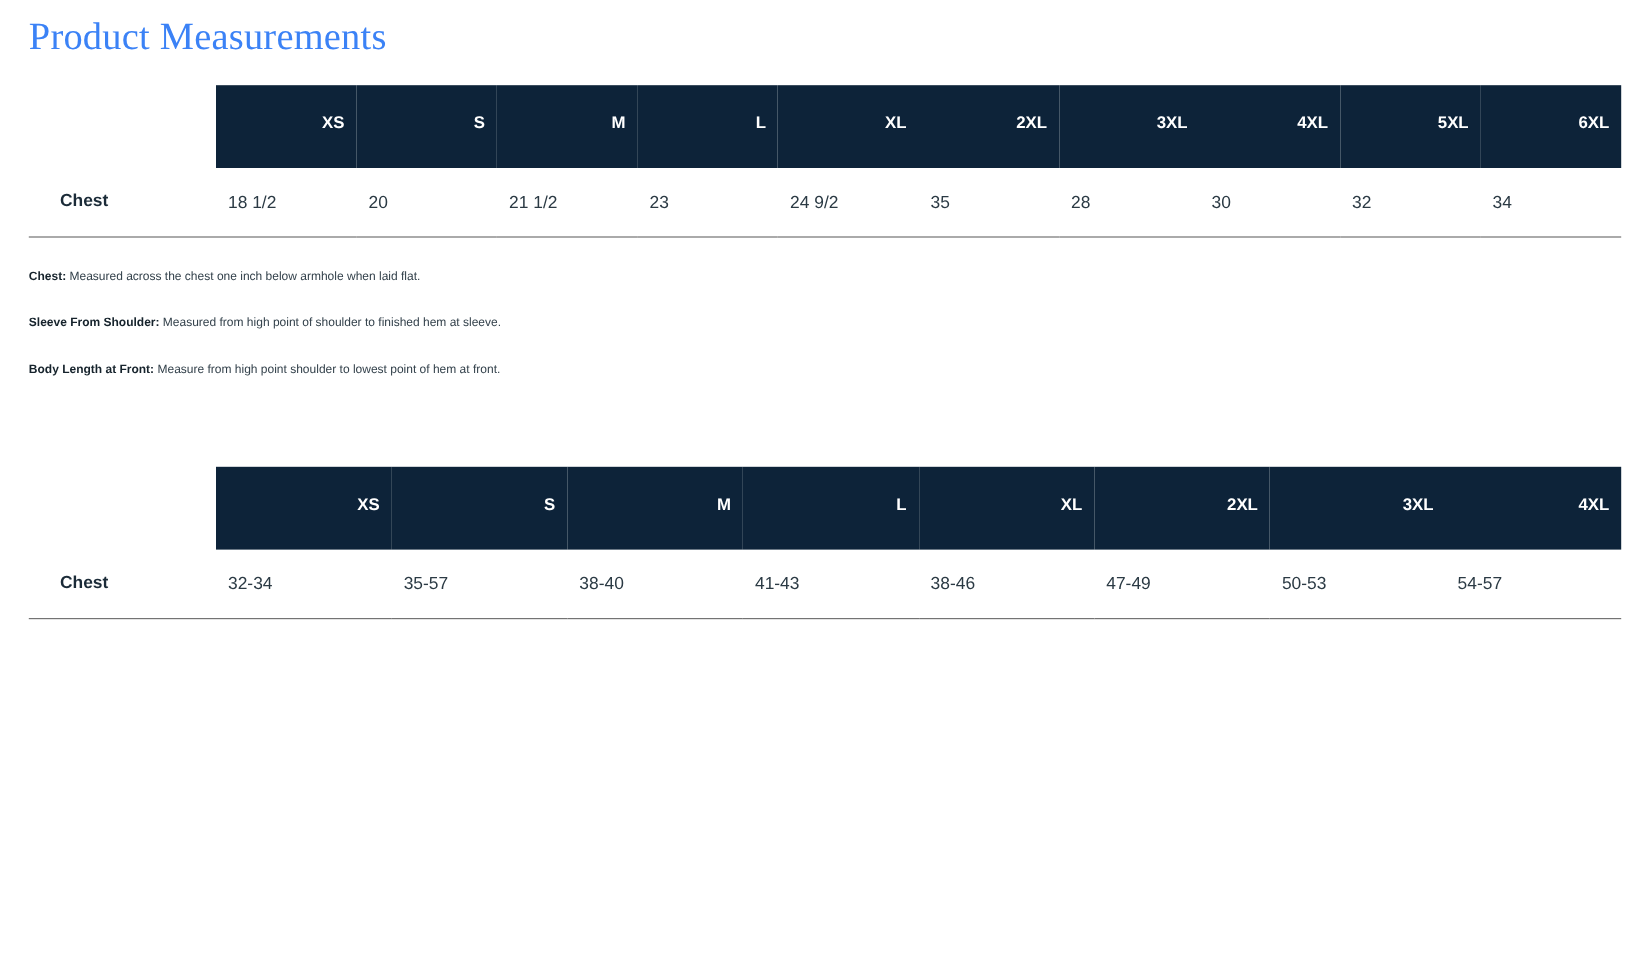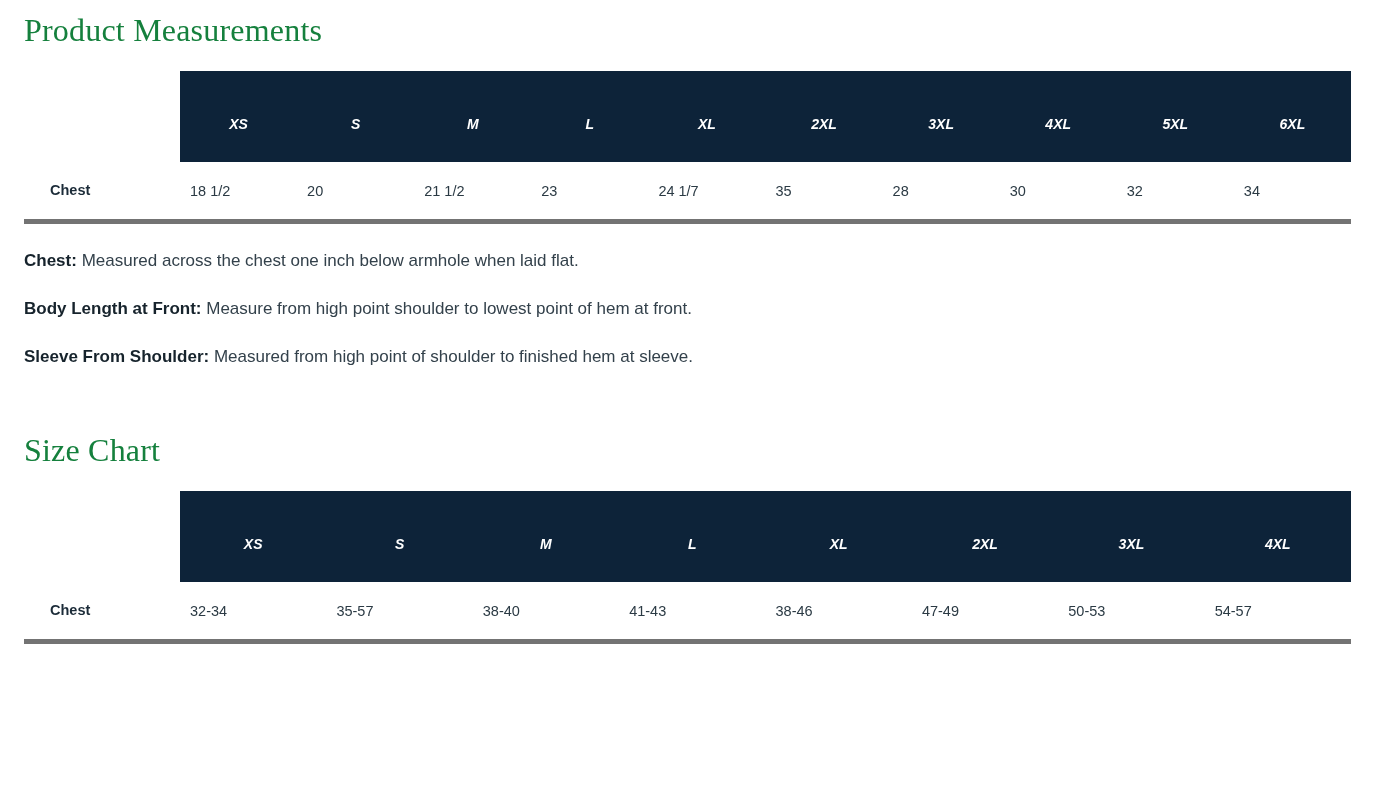--- a/index.html
+++ b/index.html
@@ -17,21 +17,21 @@
   .page {
     position: relative;
     width: 1375px;
     box-sizing: border-box;
     padding: 0 24px;
   }
   h1.section-title {
     font-family: "Liberation Serif", serif;
     font-size: 32px;
     font-weight: 400;
-    color: #15803d;
+    color: #3b82f6;
     margin: 0;
     padding: 12px 0 0 0;
     letter-spacing: 0.2px;
   }
   .title-measurements {
     padding-top: 10px;
   }
   .title-sizechart {
     padding-top: 6px;
   }
@@ -39,52 +39,51 @@
     width: 100%;
     border-collapse: collapse;
     table-layout: fixed;
     margin-top: 22px;
   }
   table.size-table thead th {
     background: #0d2339;
     color: #ffffff;
     font-size: 14px;
     font-weight: bold;
-    text-align: center;
-    padding: 36px 10px 22px 10px;
+    text-align: right;
+    padding: 14px 10px 22px 10px;
     height: 33px;
     vertical-align: middle;
-    font-style: italic;
   }
   table.size-table thead th.rowhead-cell {
     background: transparent;
   }
   table.size-table tbody td {
     font-size: 14.5px;
     color: #2b3a44;
     padding: 18px 10px;
-    border-bottom: 5px solid #737373;
+    border-bottom: 1px solid #737373;
     vertical-align: middle;
   }
   table.size-table tbody tr.alt td {
     background: #f8f9fa;
   }
   table.size-table td.rowhead {
     font-weight: bold;
     color: #1b2b38;
     font-size: 14.5px;
     padding-left: 26px;
     line-height: 1.45;
   }
   .col-first { width: 156px; }
   .notes {
     margin-top: 26px;
   }
   .note {
-    font-size: 17px;
+    font-size: 10px;
     color: #33414b;
     margin: 0 0 26px 0;
     line-height: 1.3;
   }
   .note b {
     color: #16232c;
     font-weight: bold;
   }
   .spacer-sizechart { height: 26px; }
 </style>
@@ -124,45 +123,44 @@
         <th>6XL</th>
       </tr>
     </thead>
     <tbody>
       <tr>
         <td class="rowhead">Chest</td>
         <td>18 1/2</td>
         <td>20</td>
         <td>21 1/2</td>
         <td>23</td>
-        <td>24 1/7</td>
+        <td>24 9/2</td>
         <td>35</td>
         <td>28</td>
         <td>30</td>
         <td>32</td>
         <td>34</td>
       </tr>
     </tbody>
   </table>
 
   <div class="notes">
     <p class="note">
       <b>Chest:</b><span> Measured across the chest one inch below armhole when laid flat.</span>
     </p>
     <p class="note">
+      <b>Sleeve From Shoulder:</b><span> Measured from high point of shoulder to finished hem at sleeve.</span>
+    </p>
+    <p class="note">
       <b>Body Length at Front:</b><span> Measure from high point shoulder to lowest point of hem at front.</span>
     </p>
-    <p class="note">
-      <b>Sleeve From Shoulder:</b><span> Measured from high point of shoulder to finished hem at sleeve.</span>
-    </p>
   </div>
 
   <div class="spacer-sizechart"></div>
 
-  <h1 class="section-title title-sizechart">Size Chart</h1>
 
   <table class="size-table">
     <colgroup>
       <col class="col-first">
       <col>
         <col>
         <col>
         <col>
         <col>
         <col>

